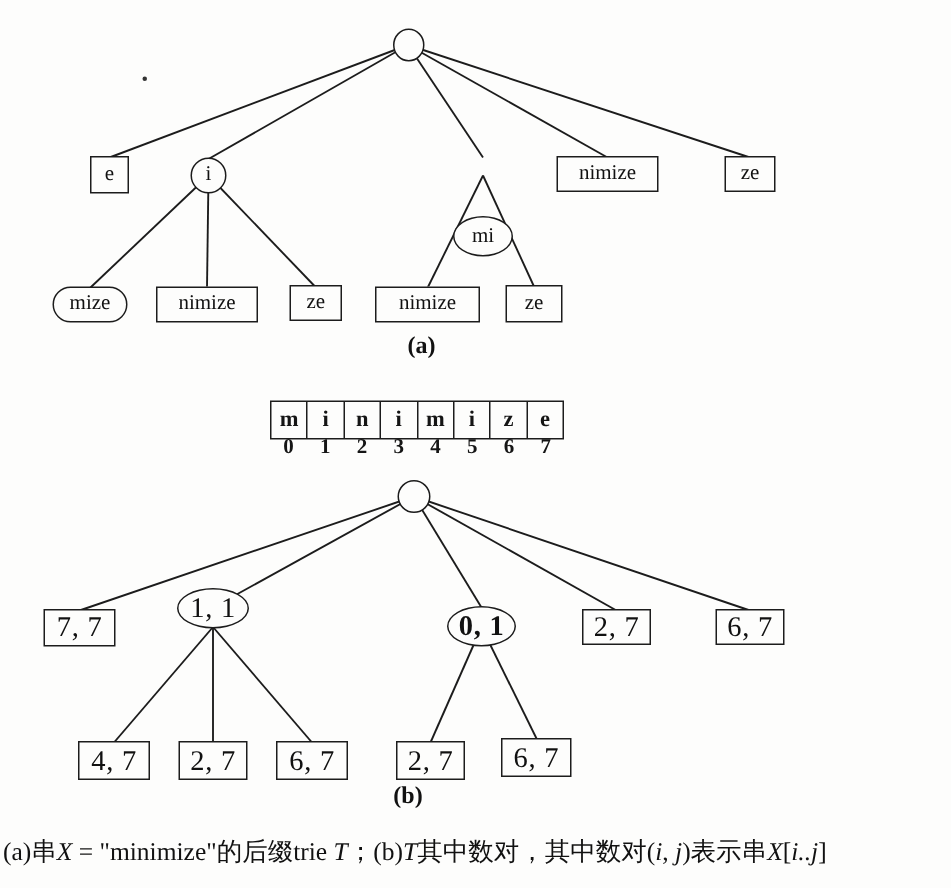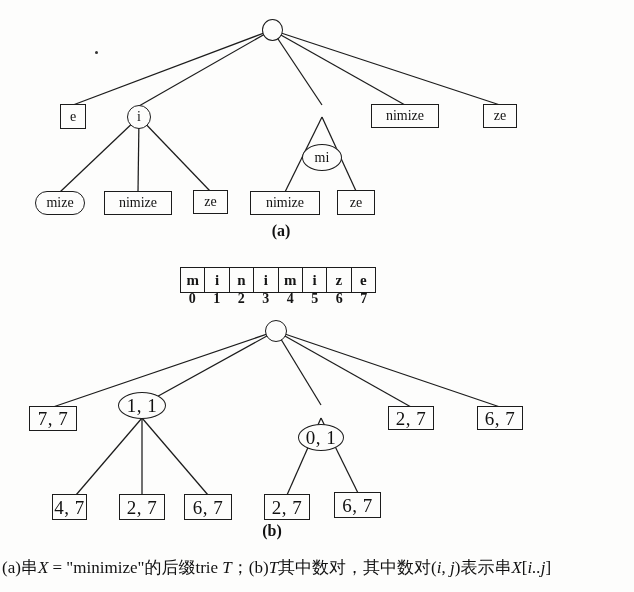--- a/index.html
+++ b/index.html
@@ -96,25 +96,25 @@
     <div class="idx">4</div>
     <div class="idx">5</div>
     <div class="idx">6</div>
     <div class="idx">7</div>
   </div>
 
   <div class="node circle" style="left:265px;top:320px;width:22px;height:22px;"></div>
 
   <div class="node num" style="left:29px;top:406px;width:48px;height:25px;">7, 7</div>
   <div class="node ellipse num" style="left:118px;top:392px;width:48px;height:27px;">1, 1</div>
-  <div class="node ellipse num" style="left:298px;top:424px;width:46px;height:27px;">0, 1</div>
+  <div class="node ellipse num" style="left:298px;top:404px;width:46px;height:27px;font-weight:bold;">0, 1</div>
   <div class="node num" style="left:388px;top:406px;width:46px;height:24px;">2, 7</div>
   <div class="node num" style="left:477px;top:406px;width:46px;height:24px;">6, 7</div>
 
-  <div class="node num" style="left:52px;top:494px;width:35px;height:26px;text-align:right;">4, 7</div>
+  <div class="node num" style="left:52px;top:494px;width:48px;height:26px;text-align:right;">4, 7</div>
   <div class="node num" style="left:119px;top:494px;width:46px;height:26px;">2, 7</div>
   <div class="node num" style="left:184px;top:494px;width:48px;height:26px;">6, 7</div>
   <div class="node num" style="left:264px;top:494px;width:46px;height:26px;">2, 7</div>
   <div class="node num" style="left:334px;top:492px;width:47px;height:26px;">6, 7</div>
 
   <div class="sublabel" style="left:272px;top:531px;">(b)</div>
 
   <div class="caption">
     <span>(a)串</span><span class="it">X</span><span> = "minimize"的后缀trie </span><span class="it">T</span><span>；(b)</span><span class="it">T</span><span>其中数对，其中数对(</span><span class="it">i</span><span>, </span><span class="it">j</span><span>)表示串</span><span class="it">X</span><span>[</span><span class="it">i..j</span><span>]</span>
   </div>

